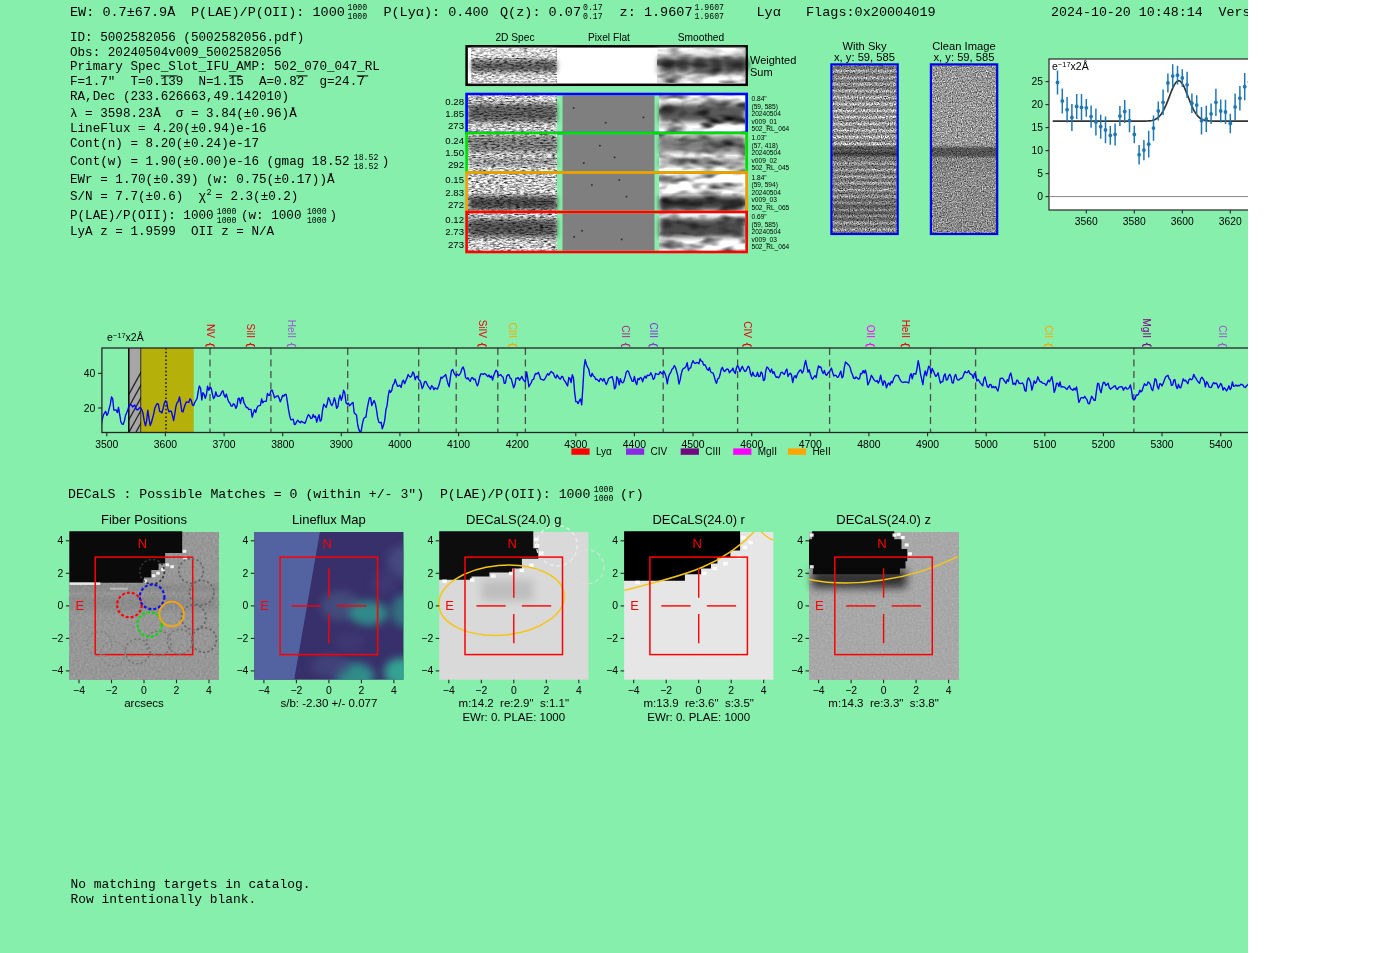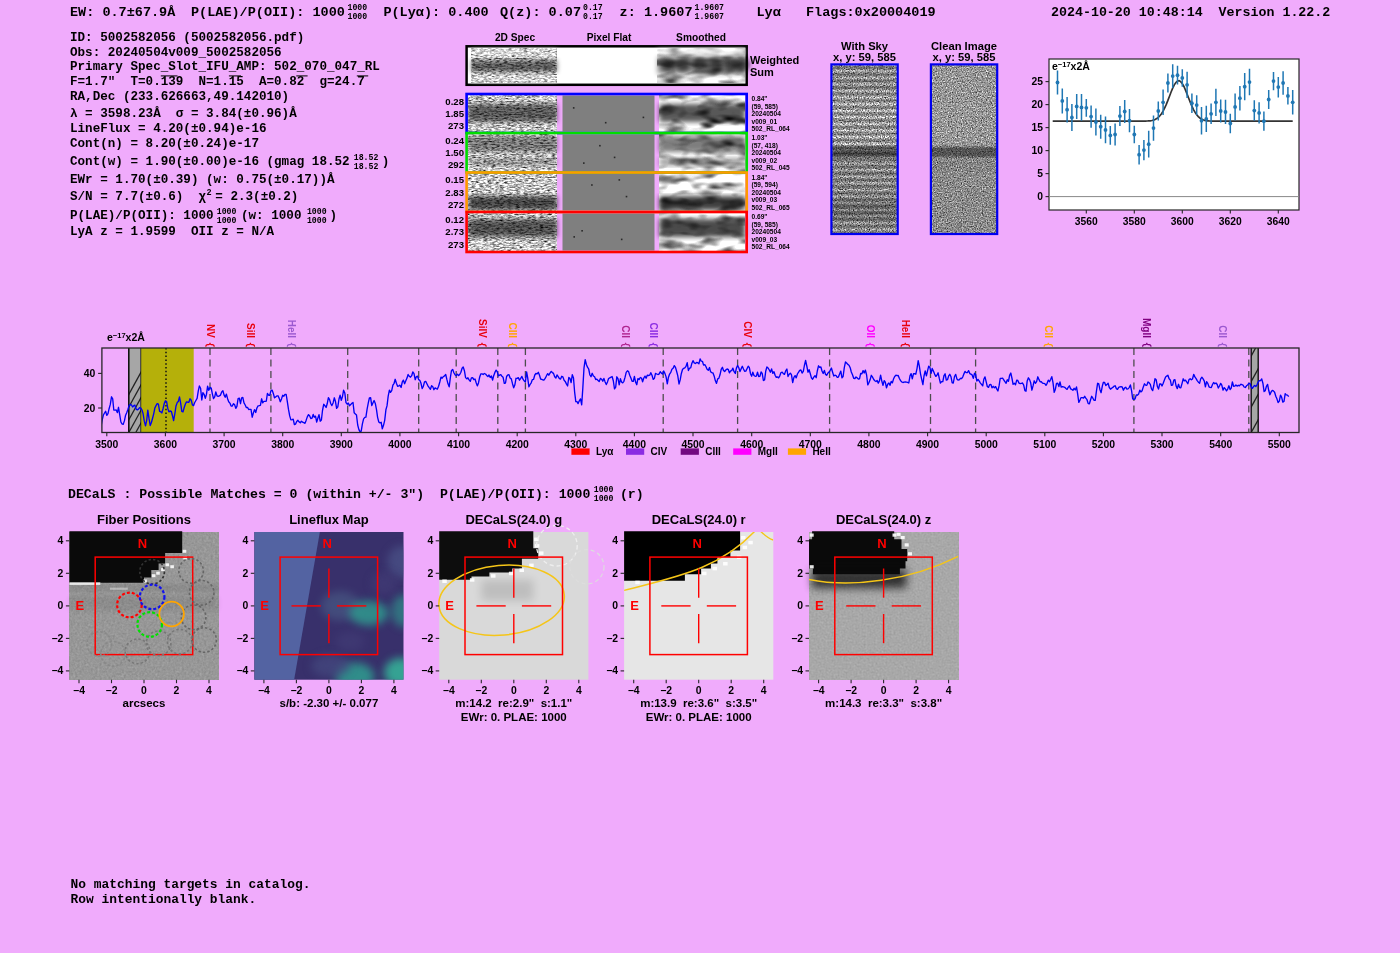--- a/index.html
+++ b/index.html
@@ -1,15 +1,15 @@
 <!DOCTYPE html>
 <html><head><meta charset="utf-8">
 <style>
 html,body{margin:0;padding:0;background:#fff;}
-#page{position:relative;width:1400px;height:953px;background:#f0abfc;overflow:hidden;font-weight:bold;}
+#page{position:relative;width:1248px;height:953px;background:#86efac;overflow:hidden;}
 </style></head>
 <body>
 <div id="page">
 <svg width="1400" height="953" viewBox="0 0 1400 953">
 
 <defs>
 <filter id="fn1" x="0%" y="0%" width="100%" height="100%" color-interpolation-filters="sRGB">
   <feTurbulence type="fractalNoise" baseFrequency="0.25 0.7" numOctaves="3" seed="7" result="t"></feTurbulence>
   <feColorMatrix in="t" type="matrix" values="0.33 0.33 0.33 0 0 0.33 0.33 0.33 0 0 0.33 0.33 0.33 0 0 0 0 0 0 1"></feColorMatrix>
   <feComponentTransfer>

